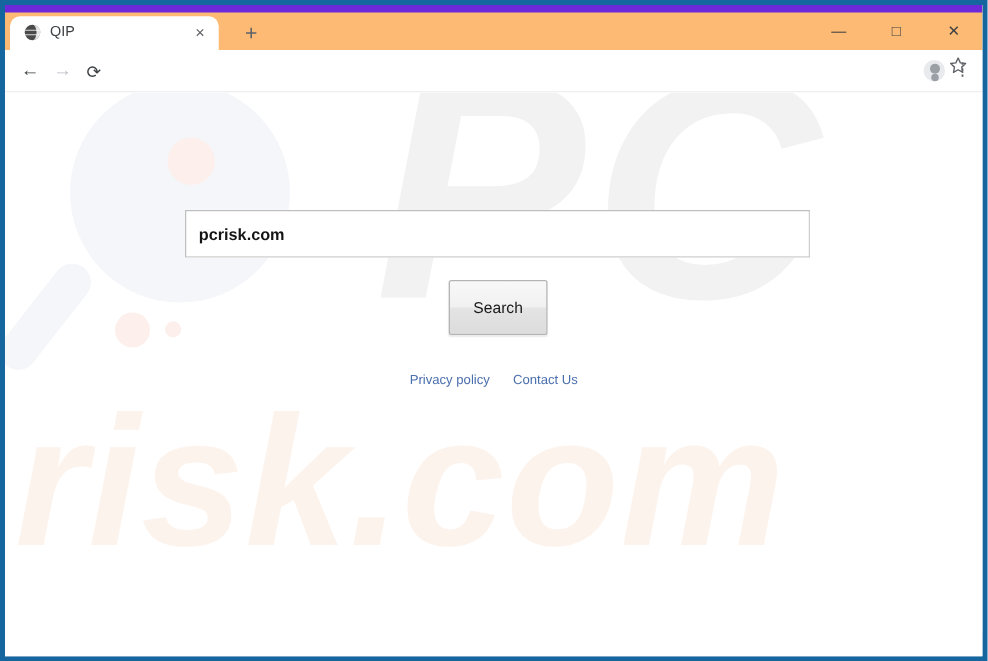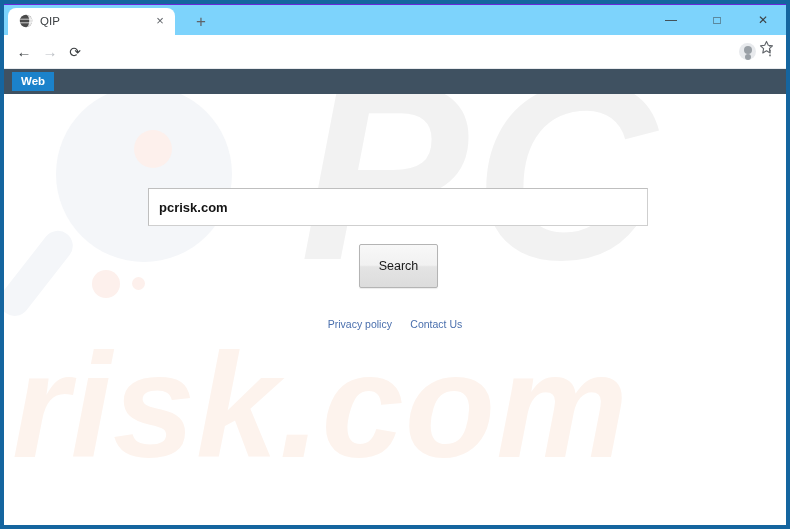--- a/index.html
+++ b/index.html
@@ -28,22 +28,22 @@
     width: 782px;
     height: 521px;
     background: #ffffff;
     overflow: hidden;
   }
 
   
   #tabstrip {
     position: relative;
     height: 30px;
-    background: #7dd3fc;
-    border-top: 1px solid #6d28d9;
+    background: #fdba74;
+    border-top: 6px solid #6d28d9;
   }
   #tab {
     position: absolute;
     left: 4px;
     top: 3px;
     width: 167px;
     height: 27px;
     background: #ffffff;
     border-radius: 8px 8px 0 0;
     box-shadow: 0 0 0 0 rgba(0,0,0,0);
@@ -372,23 +372,20 @@
         <svg width="15" height="15" viewBox="0 0 15 15">
           <path d="M7.5 1.4 L9.3 5.3 L13.5 5.8 L10.4 8.7 L11.2 12.9 L7.5 10.8 L3.8 12.9 L4.6 8.7 L1.5 5.8 L5.7 5.3 Z" fill="none" stroke="#5f6368" stroke-width="1.1" stroke-linejoin="round"></path>
         </svg>
       </span>
       <span id="avatar"></span>
       <span id="menu-dots">⋮</span>
     </div>
 
     <div id="page">
 
-      <div id="site-bar">
-        <div id="web-tab">Web</div>
-      </div>
 
       <div id="canvas">
 
         <div id="wm-magnifier"></div>
         <div id="wm-magnifier-handle"></div>
         <div class="wm-dot" id="wm-dot1"></div>
         <div class="wm-dot" id="wm-dot2"></div>
         <div class="wm-dot" id="wm-dot3"></div>
         <div class="wm-dot" id="wm-dot4"></div>
 

